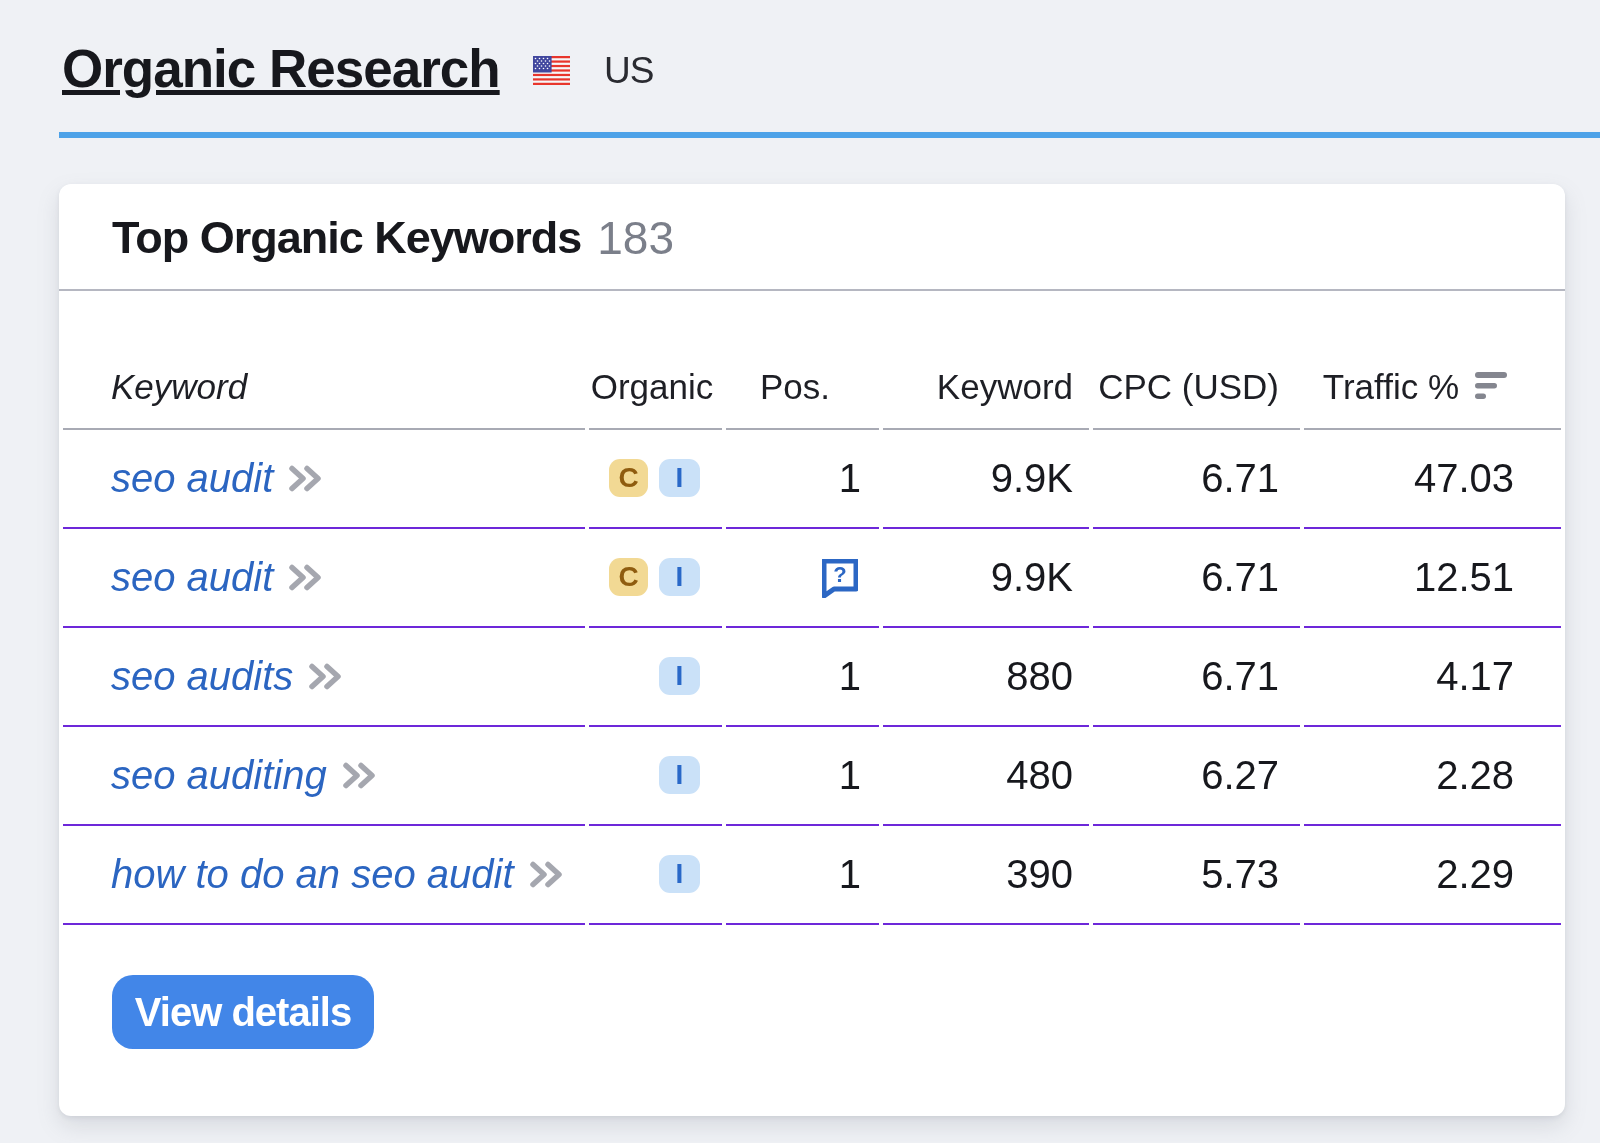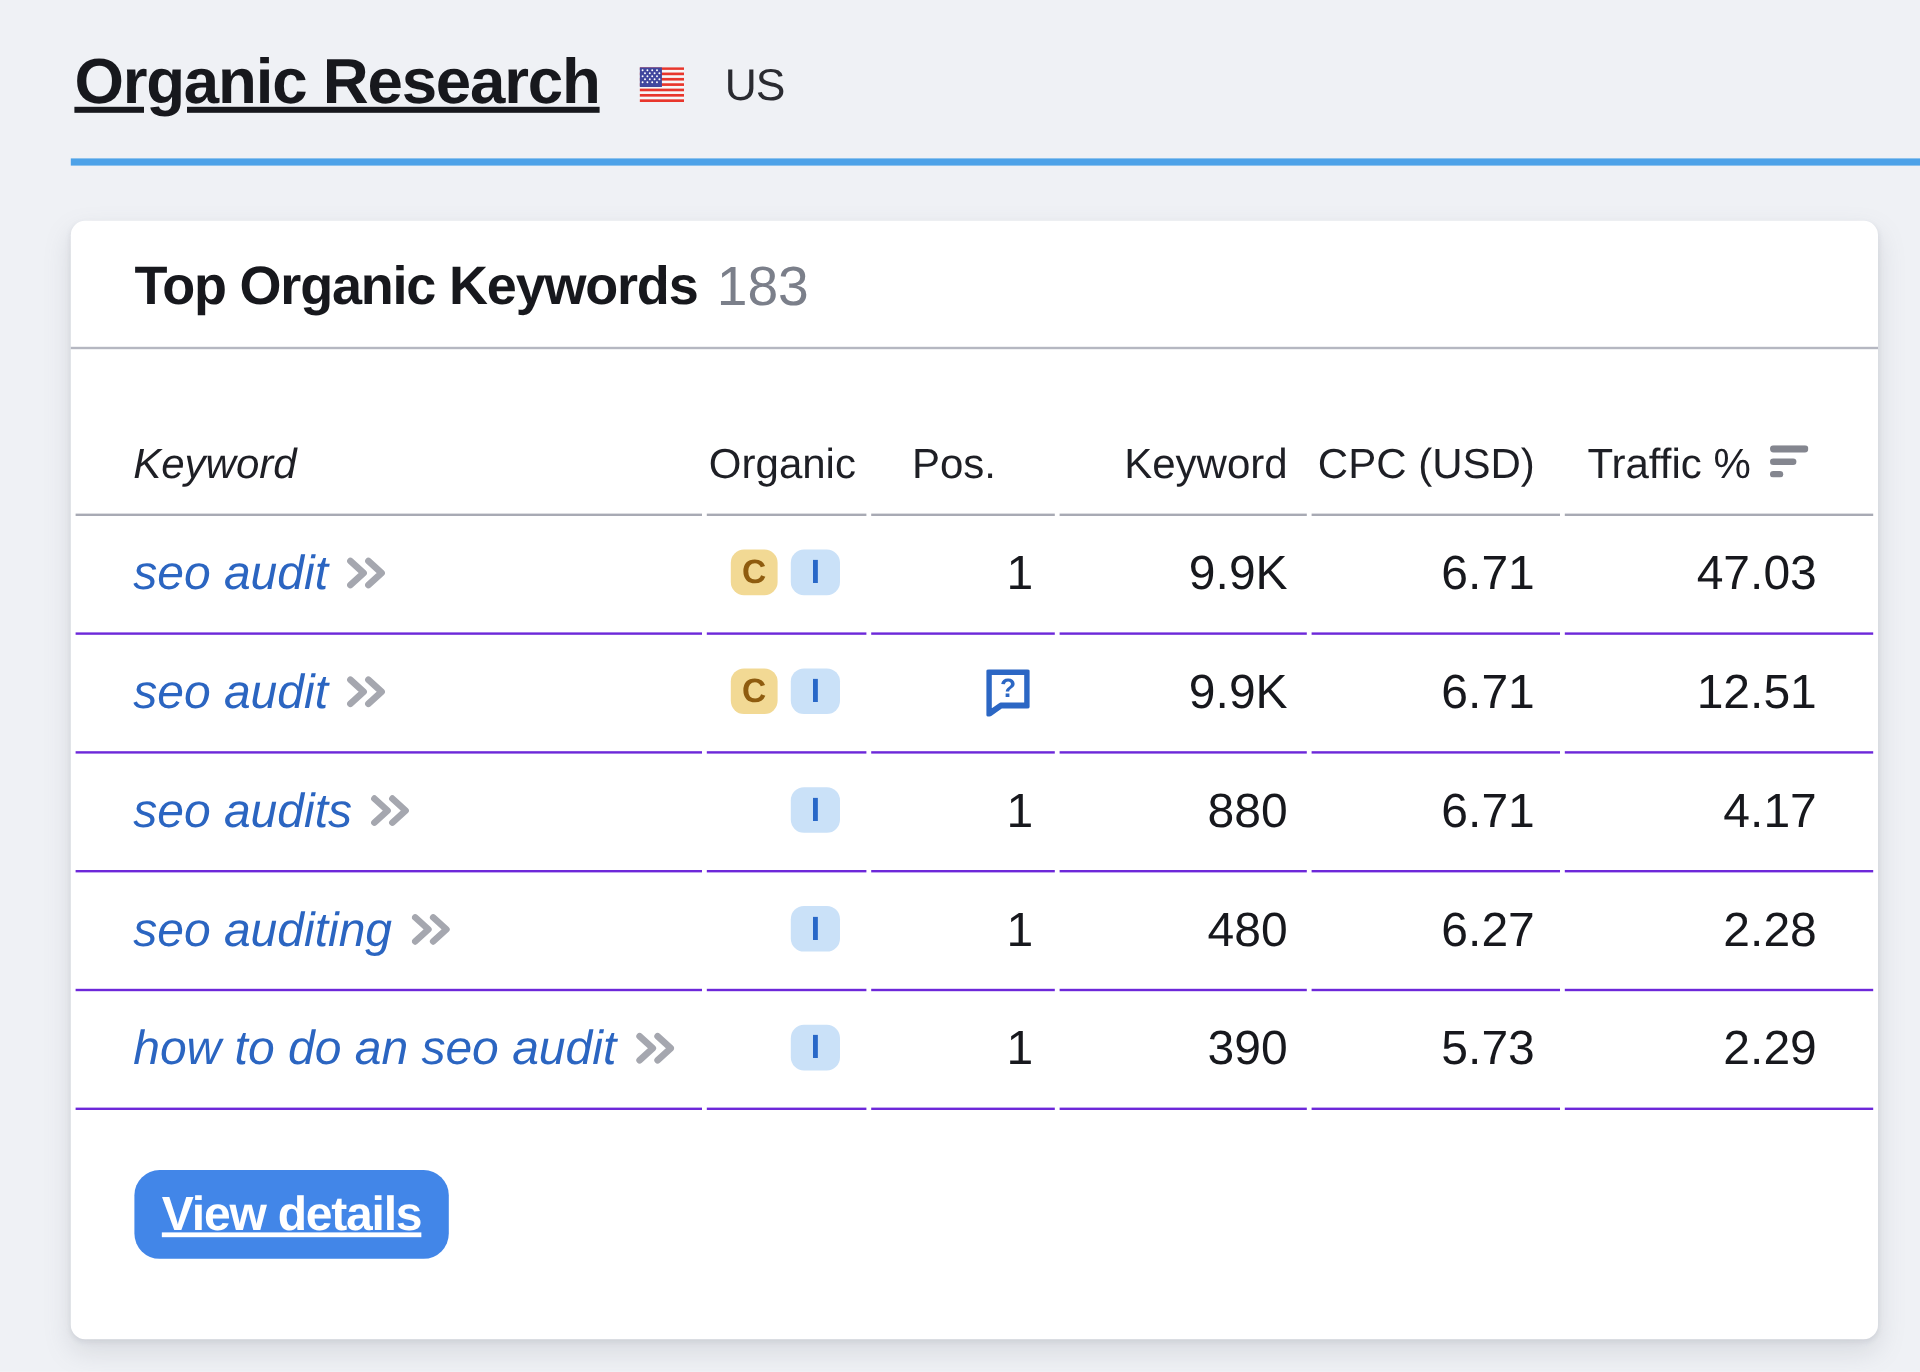--- a/index.html
+++ b/index.html
@@ -26,21 +26,21 @@
   th.c6 { text-align:right; padding-right:54px; } td.c6 { text-align:right; padding-right:47px; }
   .kw { color:#2b65c1; }
   .chev { vertical-align:0px; margin-left:16px; }
   .badge { display:inline-block; height:38px; border-radius:11px; font-size:28px; font-weight:bold; line-height:38px; text-align:center; vertical-align:middle; position:relative; top:-3px; }
   .bc { width:39px; background:#f2d994; color:#8f5c0f; }
   .bi { width:41px; background:#cae1f8; color:#2968c8; margin-left:11px; }
   .bi1 { margin-left:0; }
   .posicon { vertical-align:middle; position:relative; top:-2px; margin-right:3px; }
   .sorticon { vertical-align:0px; margin-left:16px; }
   .footer { padding:50px 0 0 53px; }
-  .btn { display:flex; width:262px; height:74px; background:#4286e8; border-radius:21px; color:#ffffff; font-size:40px; font-weight:bold; letter-spacing:-1px; align-items:center; justify-content:center;text-decoration:underline; }
+  .btn { display:flex; width:262px; height:74px; background:#4286e8; border-radius:21px; color:#ffffff; font-size:40px; font-weight:bold; letter-spacing:-1px; align-items:center; justify-content:center; }
 </style>
 </head>
 <body>
 <div>
   <span class="title">Organic Research</span>
 <span class="flag"><svg width="37" height="29" viewBox="0 0 37 29">
     <rect width="37" height="29" fill="#f6f7f8"></rect>
     <g fill="#e8362c">
       <rect y="0" width="37" height="2.23"></rect>
           <rect y="4.46" width="37" height="2.23"></rect>

